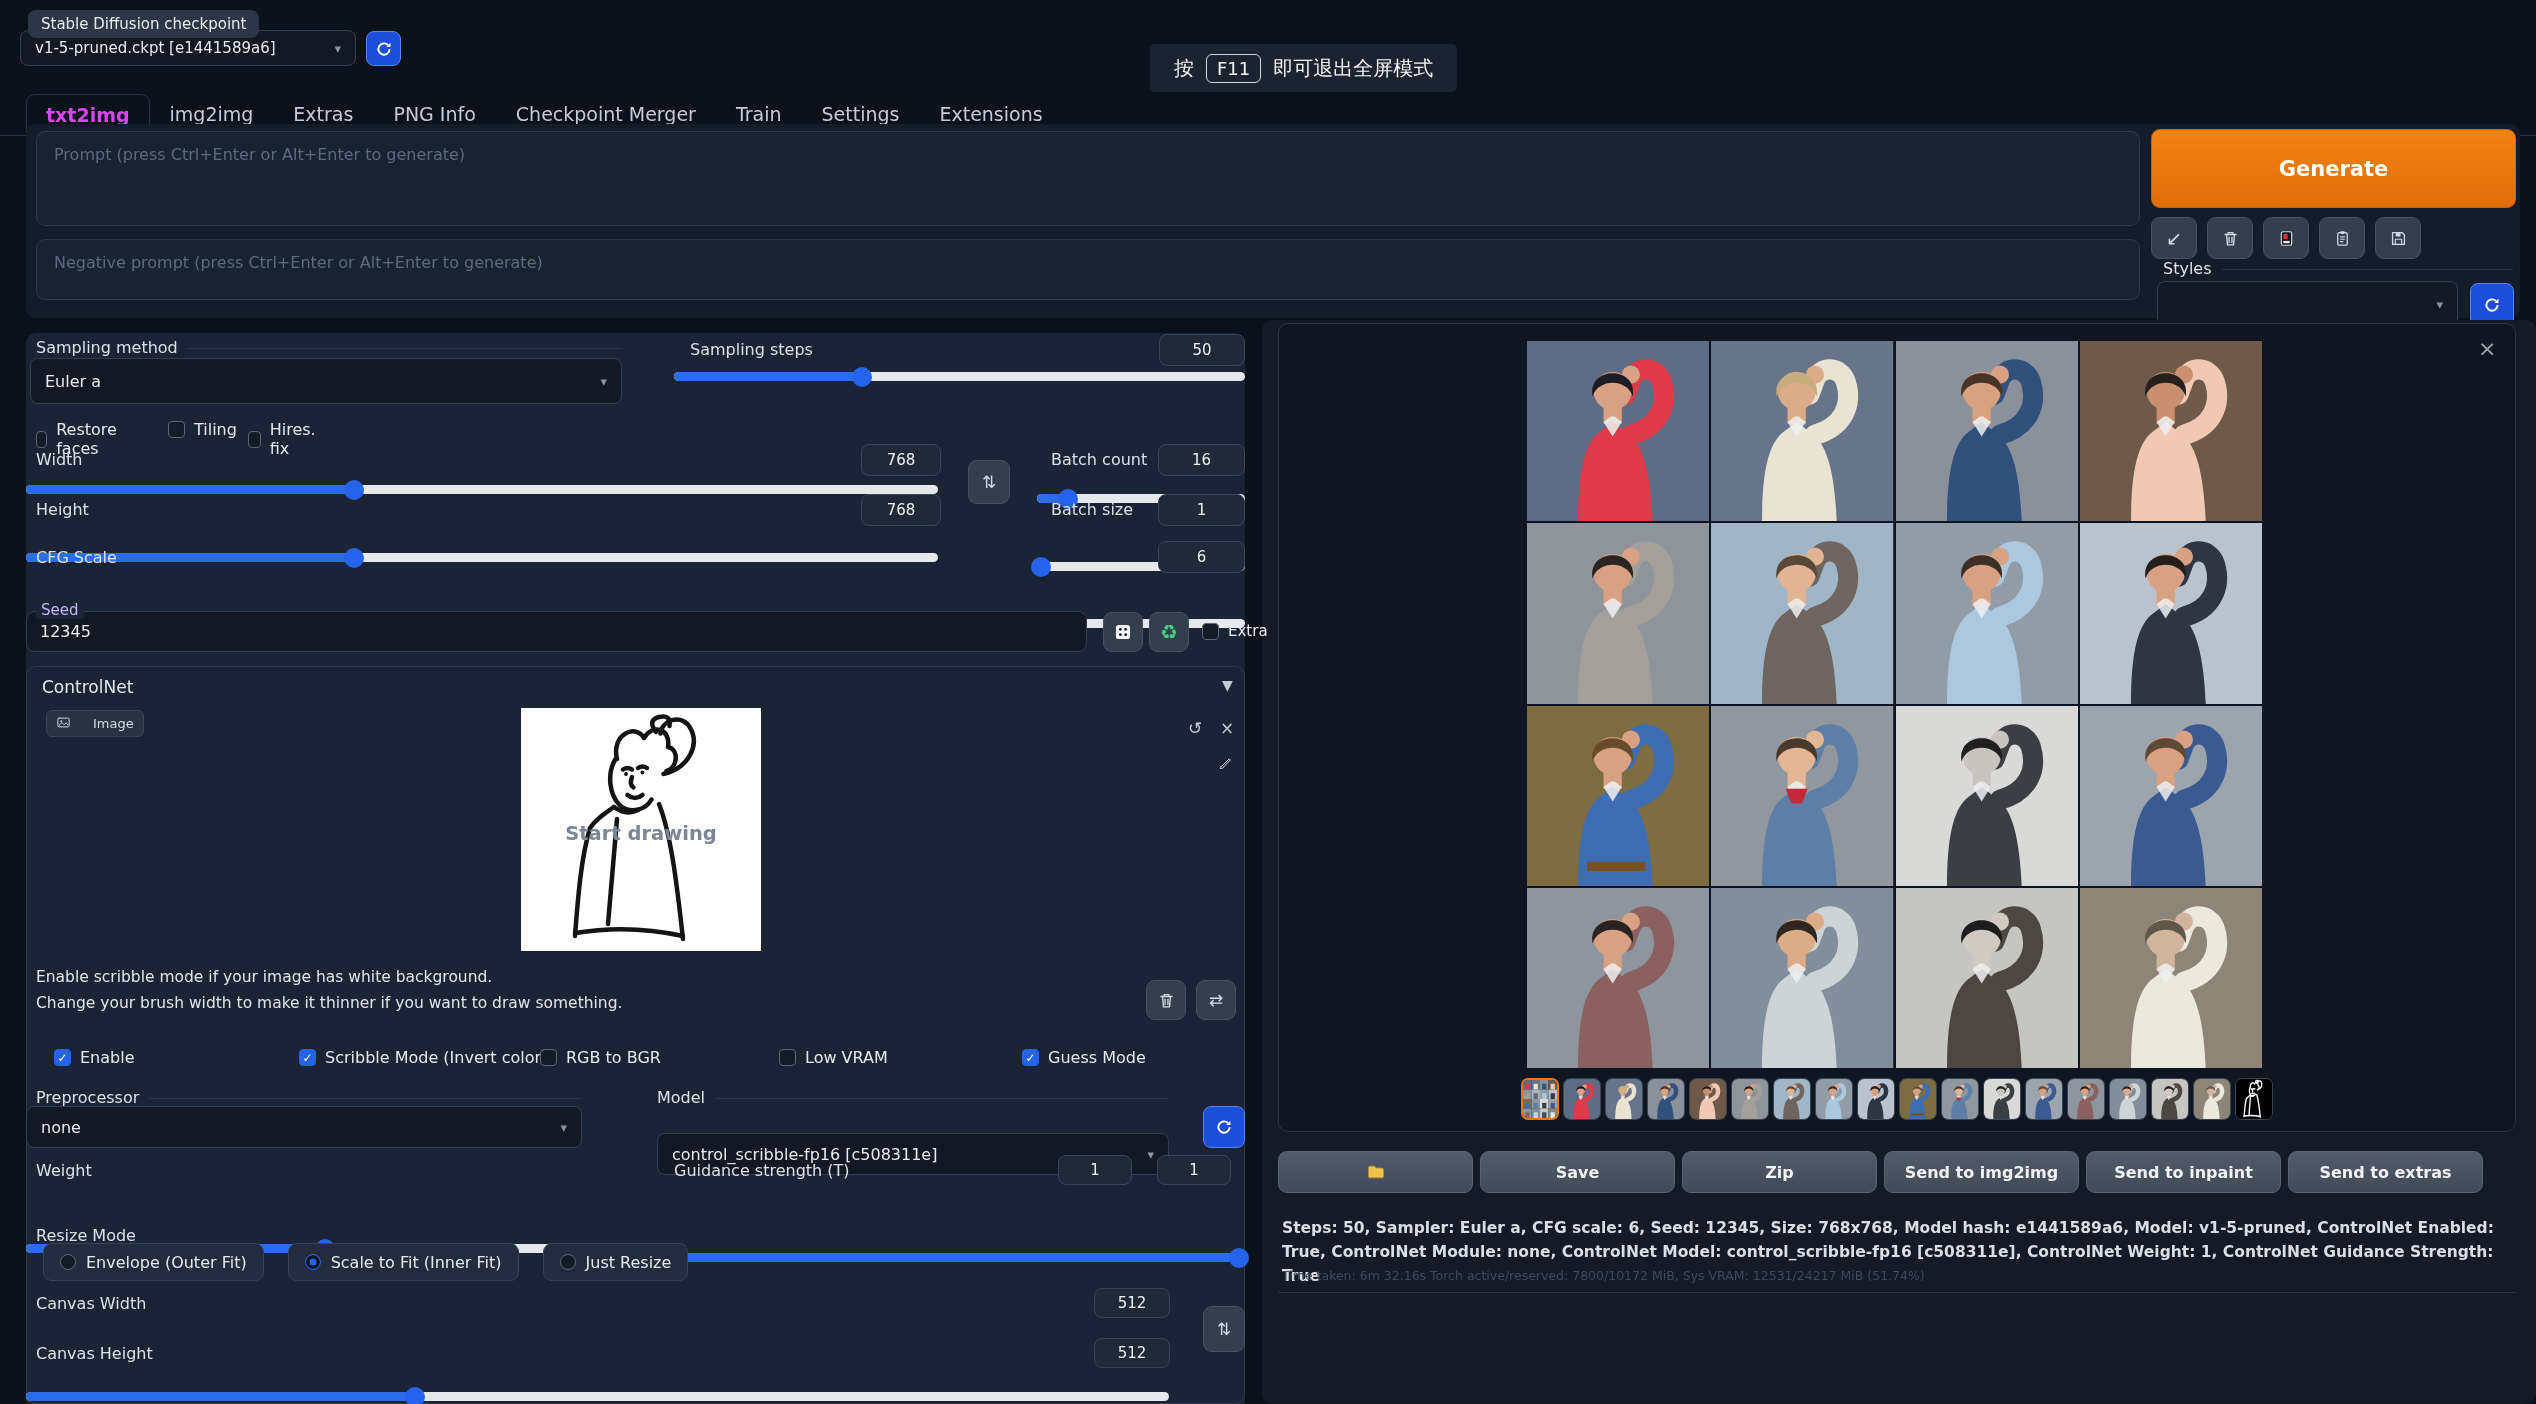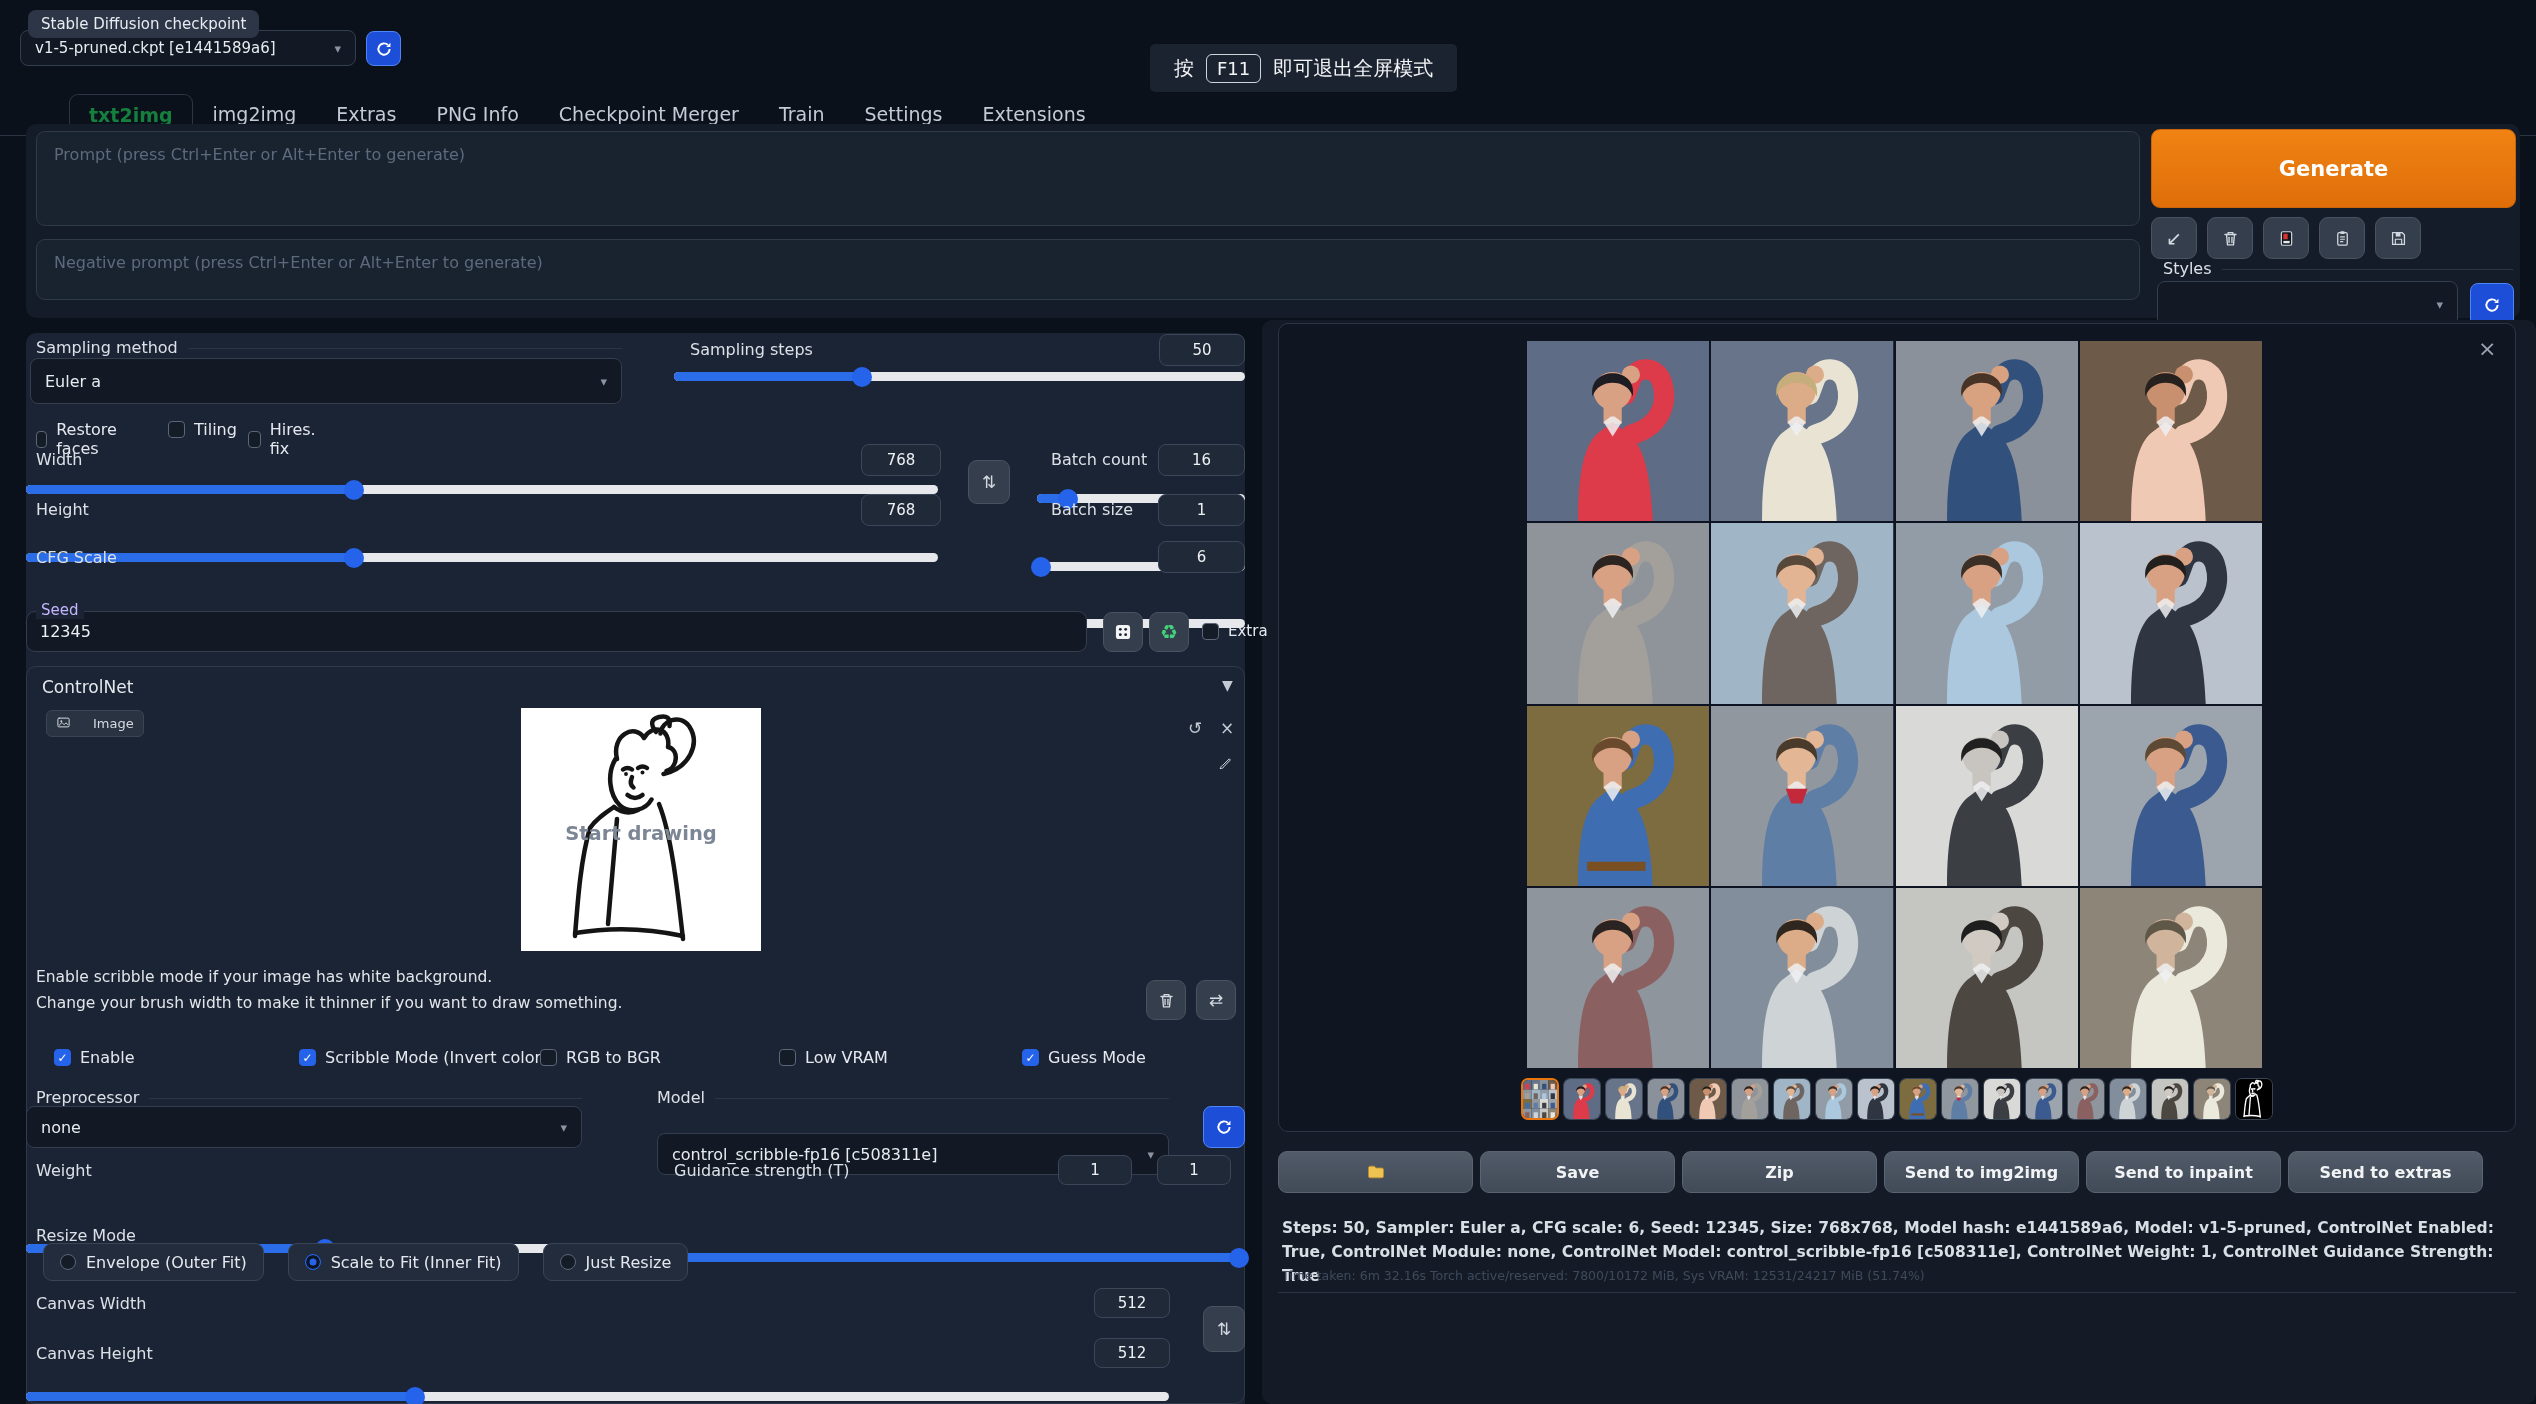--- a/index.html
+++ b/index.html
@@ -39,22 +39,22 @@
   .ckpt-refresh { position:absolute; left:366px; top:31px; width:35px; height:35px; }
   .toast { position:absolute; left:1150px; top:44px; height:48px; background:#1c2330; border-radius:5px;
     display:flex; align-items:center; gap:12px; padding:0 24px; font-size:20px; color:#f3f4f6; }
   .toast .key { border:1.5px solid #cfd5dc; border-radius:6px; padding:3px 10px; font-size:18px; }
 
   
   .tabbar { position:absolute; left:0; right:0; top:94px; height:42px; border-bottom:1px solid #2b3544;
     display:flex; align-items:flex-end; padding-left:26px; }
   .tab { background:transparent; border:1px solid transparent; font-family:inherit; font-size:19px;
     color:#c3cbd6; padding:9px 19px; cursor:pointer; }
-  .tab.active { color:#15803d; font-weight:bold; border:1px solid #2b3544; border-bottom:1px solid #0b111b;
-    border-radius:9px 9px 0 0; margin-bottom:-1px; background:#0b111b;margin-left:43px; }
+  .tab.active { color:#d946ef; font-weight:bold; border:1px solid #2b3544; border-bottom:1px solid #0b111b;
+    border-radius:9px 9px 0 0; margin-bottom:-1px; background:#0b111b; }
 
   
   .prompt-region { position:absolute; left:26px; top:124px; width:2494px; height:194px; background:#141c29; border-radius:10px; }
   .promptbox { position:absolute; background:#19222f; border:1px solid #2e3949; border-radius:9px;
     padding:13px 17px; font-size:16px; color:#5d6a7d; }
   .generate { position:absolute; left:2151px; top:129px; width:365px; height:79px; border-radius:9px;
     background:linear-gradient(180deg,#f08313,#df6e09); border:1px solid #c96508; color:#fff;
     font-family:inherit; font-size:21px; font-weight:bold; cursor:pointer; }
   .gentools { position:absolute; left:2151px; top:217px; display:flex; gap:10px; }
   .gentools .toolbtn { width:46px; height:42px; font-size:19px; }

